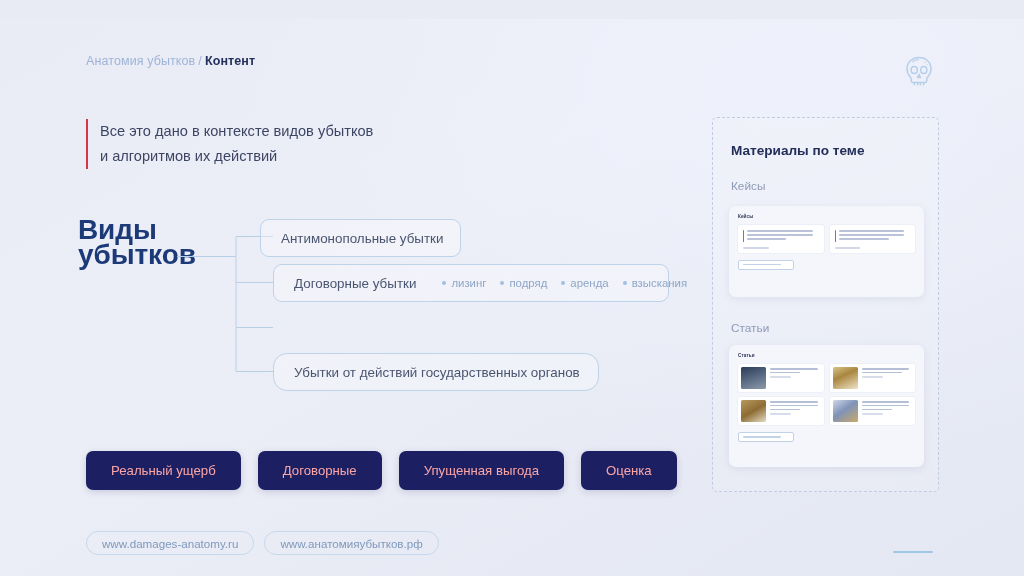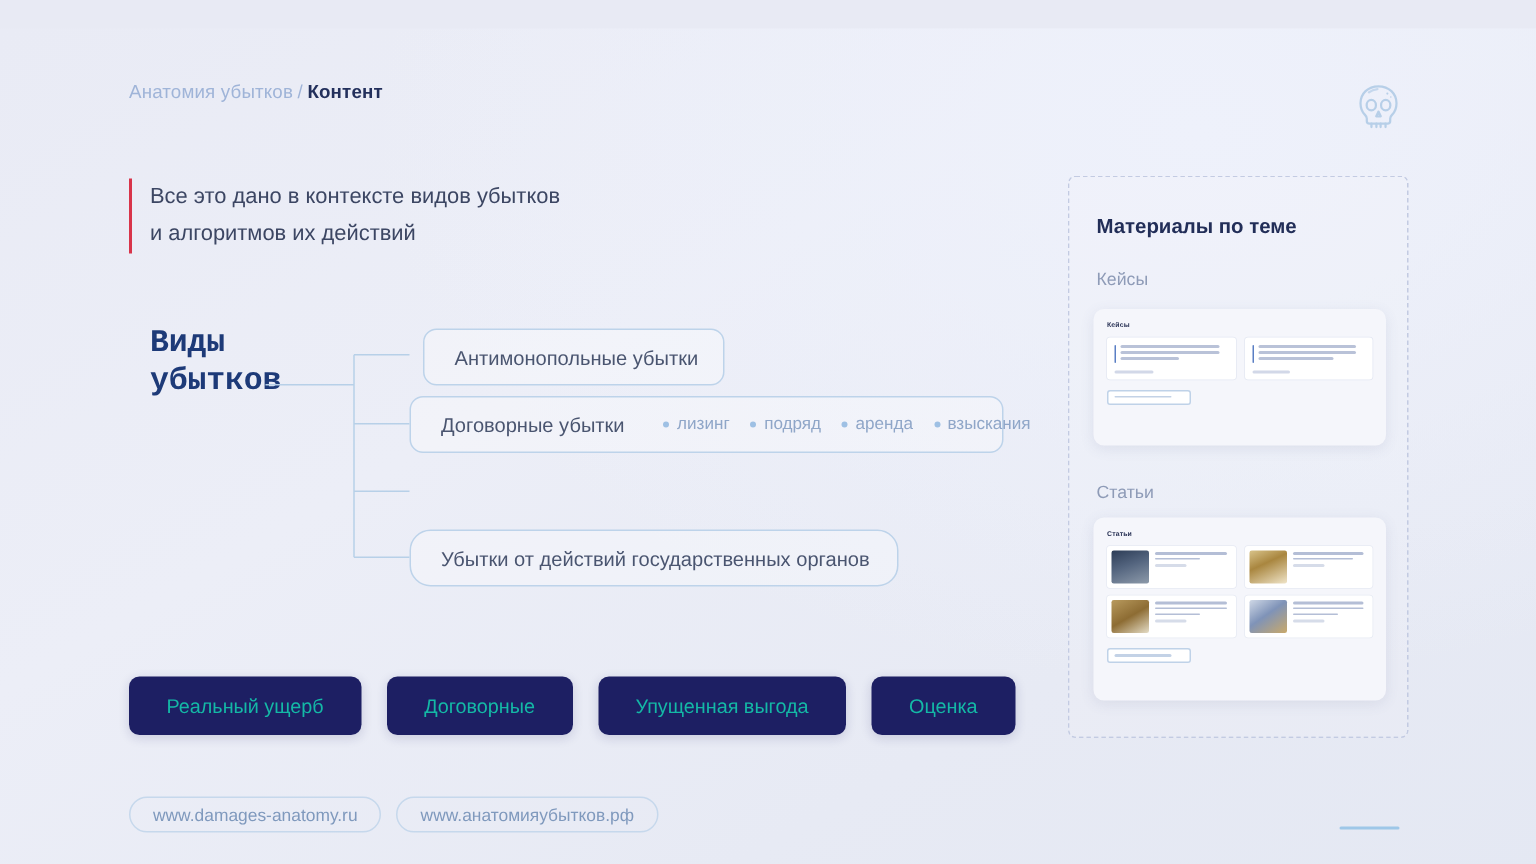--- a/index.html
+++ b/index.html
@@ -56,28 +56,27 @@
     border-left: 2.5px solid #d8344a;
     font-size: 14.6px;
     line-height: 25px;
     color: #3c4663;
     white-space: nowrap;
   }
 
   
   .tree-title {
     position: absolute;
-    left: 100px;
+    left: 78px;
     top: 198px;
-    font-size: 21px;
+    font-size: 28px;
     font-weight: 700;
     line-height: 25px;
     color: #1d3a78;
     letter-spacing: -.1px;
-    font-family: Liberation Mono, monospace;
   }
 
   .tree-svg {
     position: absolute;
     left: 160px;
     top: 200px;
     width: 130px;
     height: 175px;
   }
 
@@ -88,21 +87,21 @@
     border: 1px solid #bdd3ea;
     border-radius: 9px;
     background: rgba(255,255,255,0.30);
     display: flex;
     align-items: center;
     padding: 0 20px;
     font-size: 13.4px;
     color: #4a5570;
     white-space: nowrap;
   }
-  .node-1 { left: 282px; top: 200px; width: 201px; }
+  .node-1 { left: 260px; top: 200px; width: 201px; }
   .node-2 { left: 273px; top: 245px; width: 396px; justify-content: space-between; }
   .node-3 { left: 273px; top: 290px; width: 186px; }
   .node-4 { left: 273px; top: 334px; width: 326px; border-radius: 14px; }
 
   .node-tags {
     display: flex;
     align-items: center;
     gap: 14px;
     margin-left: 26px;
   }
@@ -127,21 +126,21 @@
     position: absolute;
     left: 86px;
     top: 432px;
     display: flex;
     gap: 17px;
   }
   .pill {
     height: 39px;
     border-radius: 7px;
     background: #1d1f63;
-    color: #14b8a6;
+    color: #fca5a5;
     font-size: 13.2px;
     display: flex;
     align-items: center;
     justify-content: center;
     padding: 0 25px;
     white-space: nowrap;
     box-shadow: 0 2px 7px rgba(29,31,99,0.16);
   }
 
   

